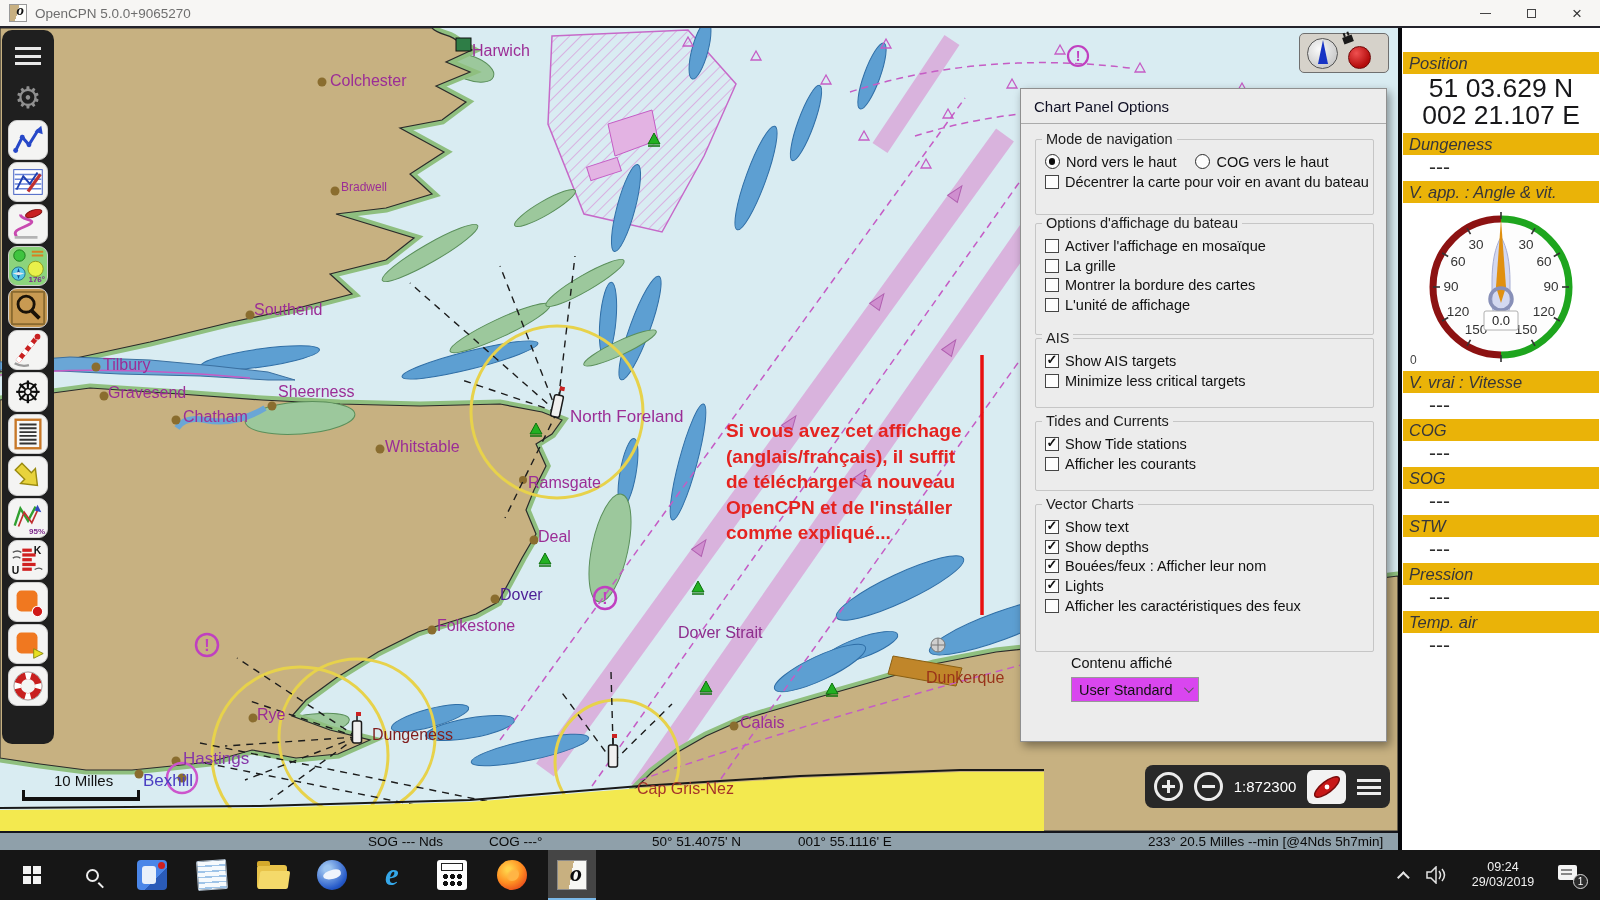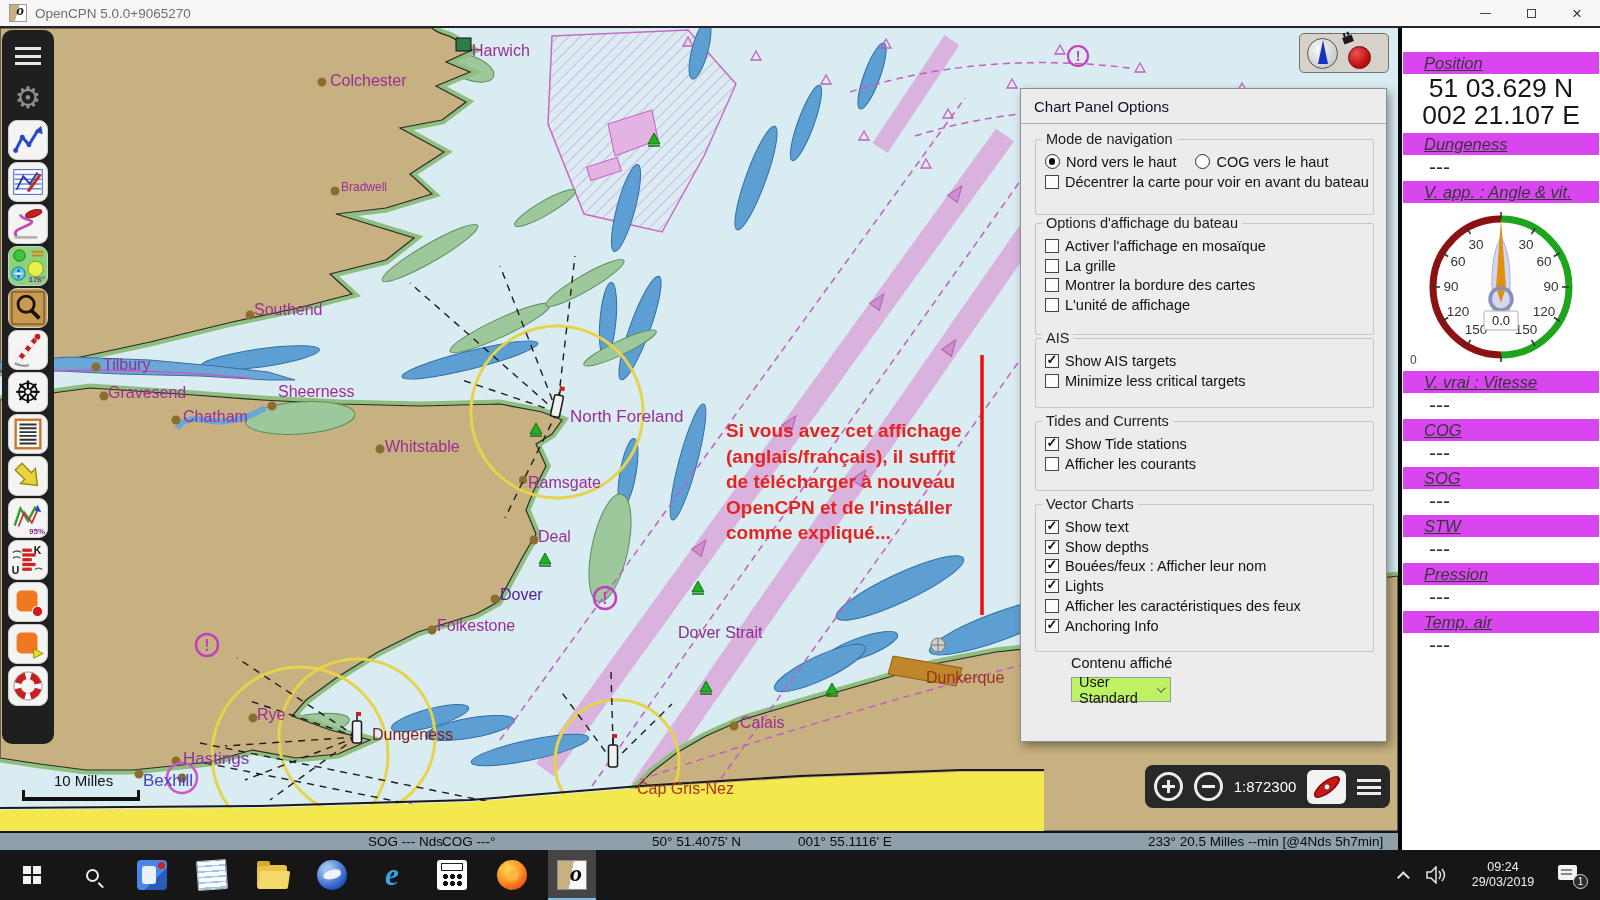--- a/index.html
+++ b/index.html
@@ -102,37 +102,37 @@
   .dgroup-title { position:absolute; left:6px; top:-9px; background:#ececec; padding:0 4px; color:#1c1c1c; }
   .drow { display:flex; align-items:center; gap:7px; height:19.8px; margin-left:9px; margin-top:0; }
   .dgroup .drow:first-of-type { margin-top:12px; }
   .opt { display:flex; align-items:center; gap:6px; margin-right:12px; white-space:nowrap; }
   .cb { width:14px; height:14px; border:1.4px solid #454545; background:#fdfdfd; position:relative; flex:0 0 auto; }
   .cb.checked::after { content:"✓"; position:absolute; left:0.5px; top:-3px; font-size:13px; font-weight:bold; color:#111; }
   .radio { width:15px; height:15px; border:1.6px solid #2a2a2a; border-radius:50%; background:#fdfdfd; position:relative; flex:0 0 auto; }
   .radio.checked::after { content:""; position:absolute; left:2.8px; top:2.8px; width:6.5px; height:6.5px;
       border-radius:50%; background:#0c0c0c; }
   #content-label { position:absolute; left:50px; top:566px; }
-  #content-select { position:absolute; left:50px; top:588px; width:100px; height:25px;
-      background:#bef264; border:1px solid #989898; display:flex; align-items:center;
+  #content-select { position:absolute; left:50px; top:588px; width:128px; height:25px;
+      background:#d946ef; border:1px solid #989898; display:flex; align-items:center;
       padding:0 7px; gap:8px; }
   #content-select .chev { width:7px; height:7px; border-right:1.7px solid #555;
       border-bottom:1.7px solid #555; transform:rotate(45deg) translateY(-2px); margin-left:auto; }
 
   
   #opencpn-status { position:absolute; left:0; top:803px; width:1398px; height:19px;
       background:#8fa0aa; border-top:2px solid #15161c; }
   .status-item { position:absolute; top:1px; font-size:13.5px; color:#0a0a0a; white-space:nowrap; }
 
   
   #sidebar { position:absolute; left:1398px; top:0; width:202px; height:822px;
       background:#fff; border-left:4px solid #06070a; }
   #instruments { margin-top:24px; }
-  .ins-h { height:22px; line-height:22px; background:#d946ef; margin:2px 1px 0 1px;
-      padding-left:21px; font-style:italic; font-size:16.5px; color:#36363a;text-decoration:underline; }
+  .ins-h { height:22px; line-height:22px; background:#eab308; margin:2px 1px 0 1px;
+      padding-left:6px; font-style:italic; font-size:16.5px; color:#36363a; }
   .ins-big { text-align:center; font-size:26.5px; color:#17171a; line-height:27px; padding:1px 0 2px; }
   .ins-dash { height:24px; line-height:24px; font-size:21px; color:#2c2c2c; padding-left:27px; }
   .ins-gauge { height:166px; }
 
   
   #taskbar { position:absolute; left:0; top:850px; width:1600px; height:50px; background:#161616; }
   #tb-apps { position:absolute; left:8px; top:0; height:50px; display:flex; align-items:center; }
   .tb-item { width:48px; height:50px; margin-right:12px; display:flex; align-items:center;
       justify-content:center; position:relative; }
   .tb-item.active { background:#454545; box-shadow:inset 0 -2px 0 #7ab8e8; }
@@ -615,26 +615,20 @@
                     <span class="cb checked"></span>
                     <span class="dlabel">Lights</span>
                   </span>
                 </div>
                 <div class="drow">
                   <span class="opt">
                     <span class="cb"></span>
                     <span class="dlabel">Afficher les caractéristiques des feux</span>
                   </span>
                 </div>
-                <div class="drow">
-                  <span class="opt">
-                    <span class="cb checked"></span>
-                    <span class="dlabel">Anchoring Info</span>
-                  </span>
-                </div>
               </div>
             </div>
           <div id="content-label">Contenu affiché</div>
           <div id="content-select">
             <span>User Standard</span>
             <span class="chev"></span>
           </div>
         </div>
       <div id="toolbar">
             <div class="tool tool-menu">
@@ -789,21 +783,21 @@
                   <circle cx="20" cy="20" r="11" fill="none" stroke="#fff" stroke-width="7" stroke-dasharray="5.76 11.5" stroke-dashoffset="2.9"></circle>
                   <circle cx="20" cy="20" r="15" fill="none" stroke="#999" stroke-width="0.8"></circle>
                 </svg>
               </div>
             </div>
           </div>
         </div>
 
       <div id="opencpn-status">
           <span class="status-item" style="left: 368px;">SOG --- Nds</span>
-          <span class="status-item" style="left: 442px;">COG ---°</span>
+          <span class="status-item" style="left: 489px;">COG ---°</span>
           <span class="status-item" style="left: 652px;">50° 51.4075' N</span>
           <span class="status-item" style="left: 798px;">001° 55.1116' E</span>
           <span class="status-item" style="left: 1148px;">233°  20.5 Milles --min [@4Nds 5h7min]</span>
         </div>
     </div>
 
     <div id="sidebar">
       <div id="instruments">
           <div class="ins-h">Position</div>
           <div class="ins-big">

